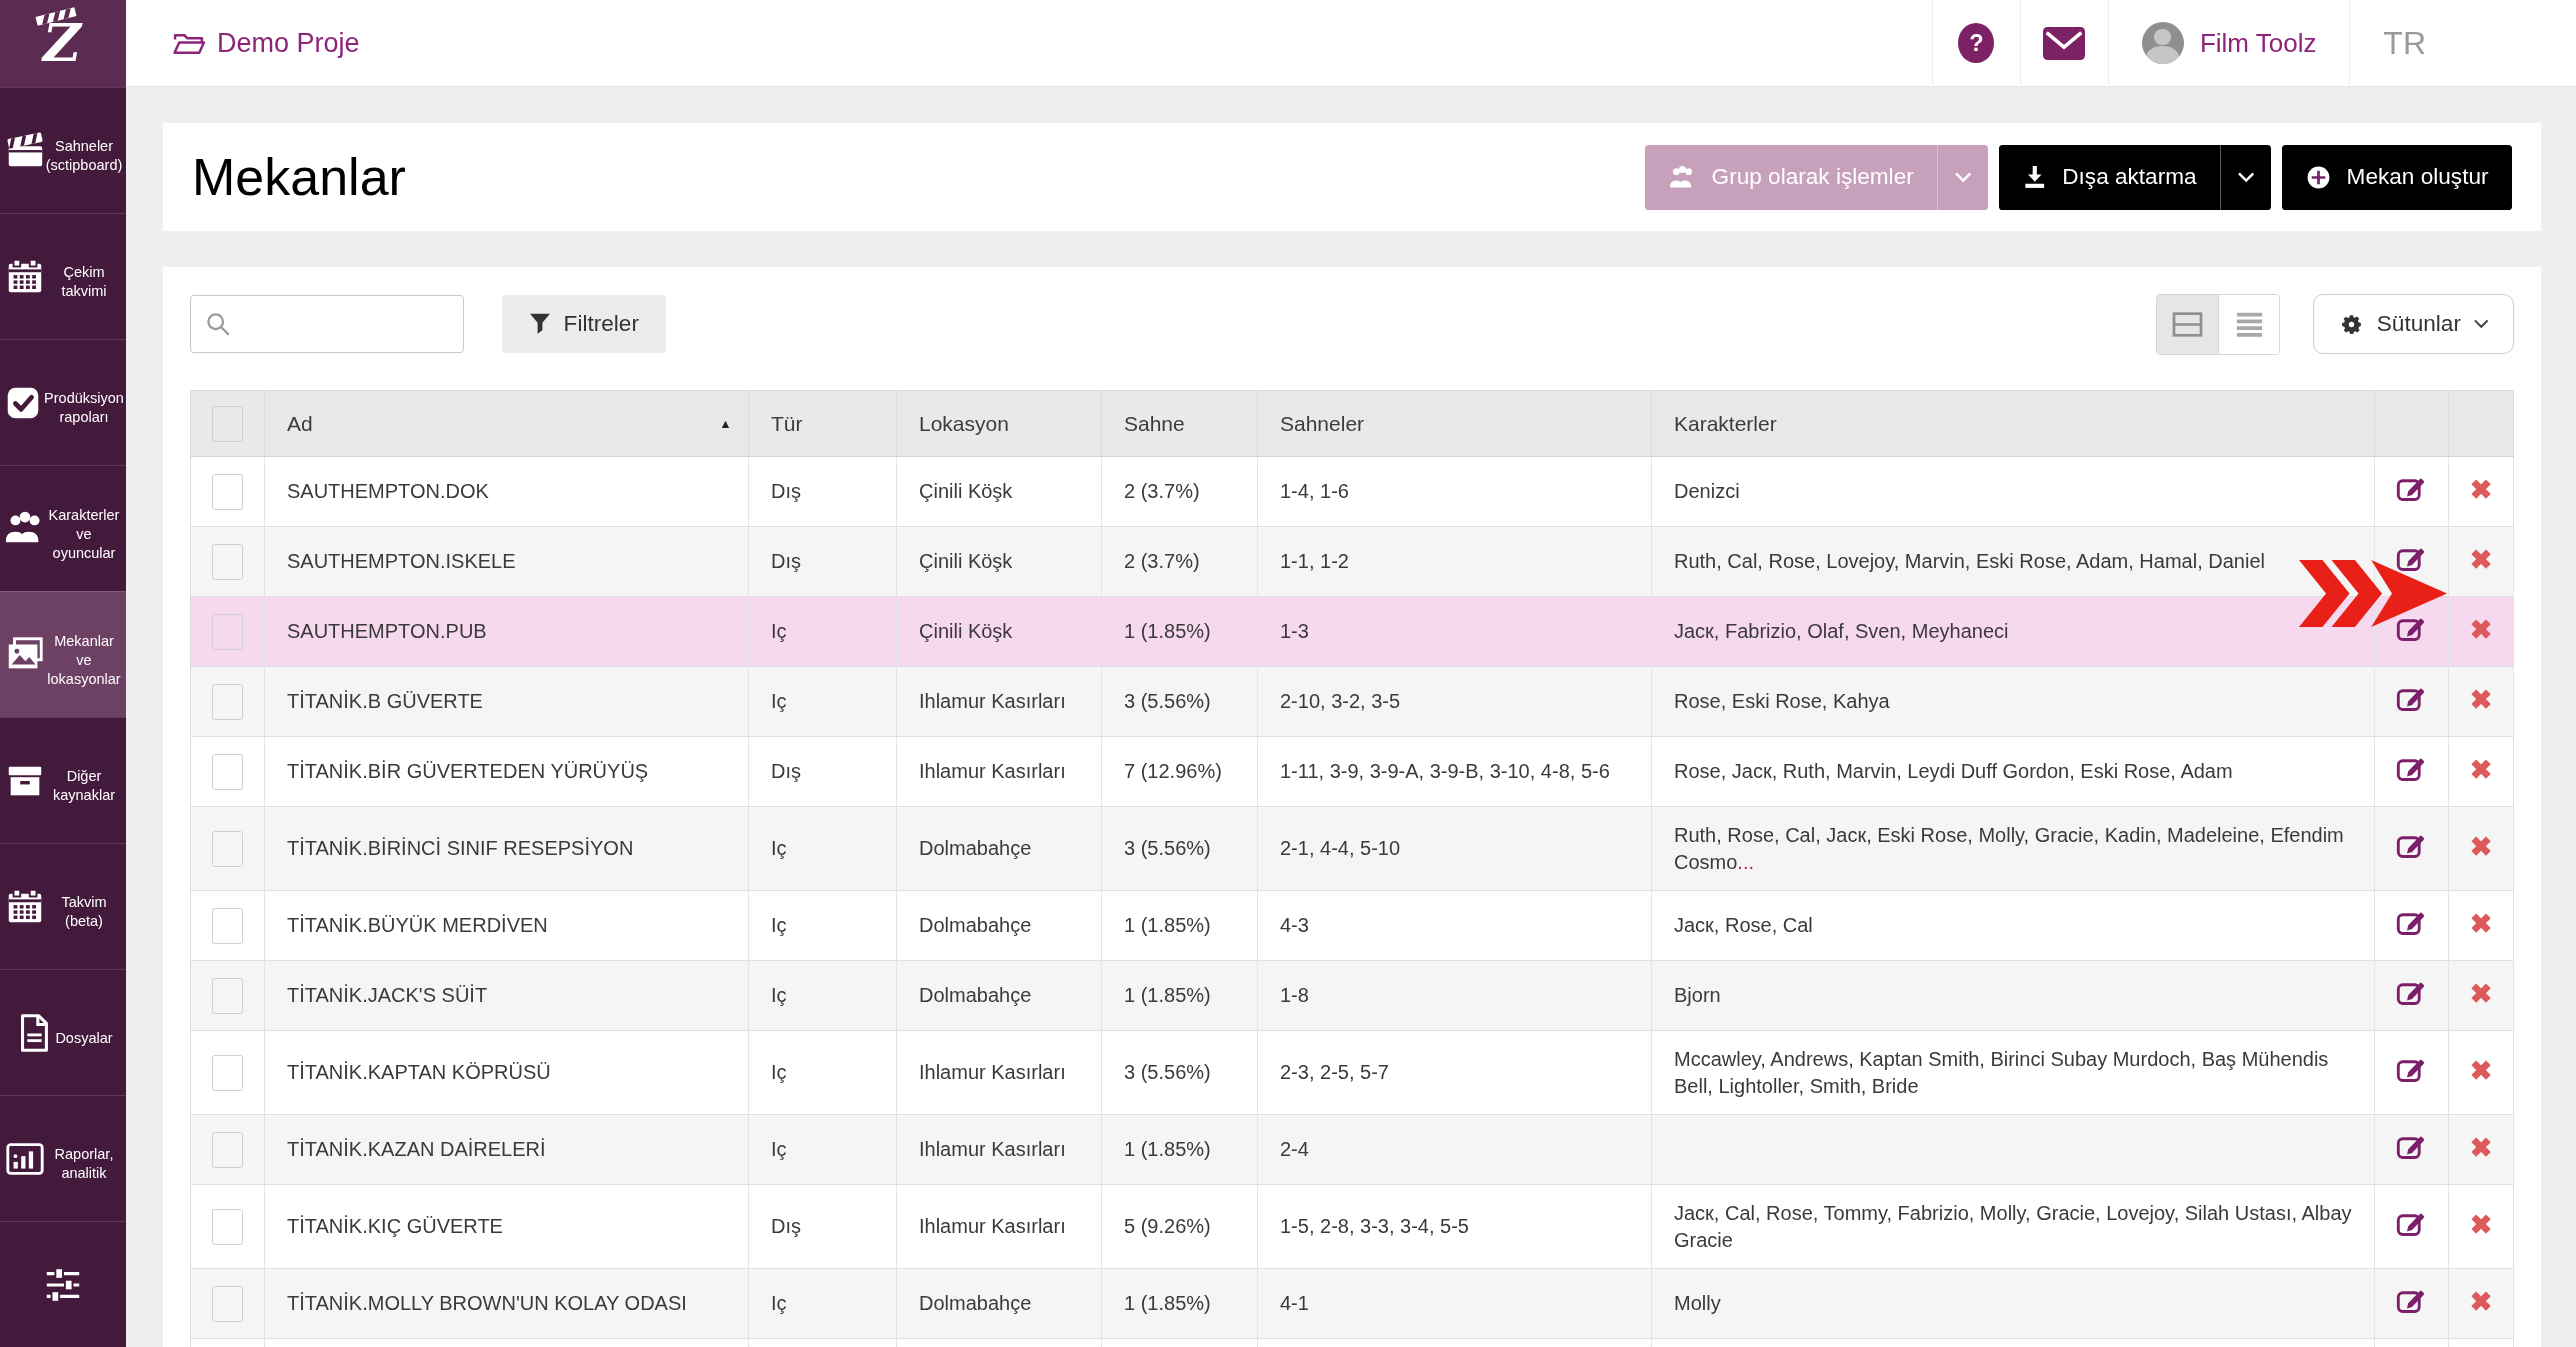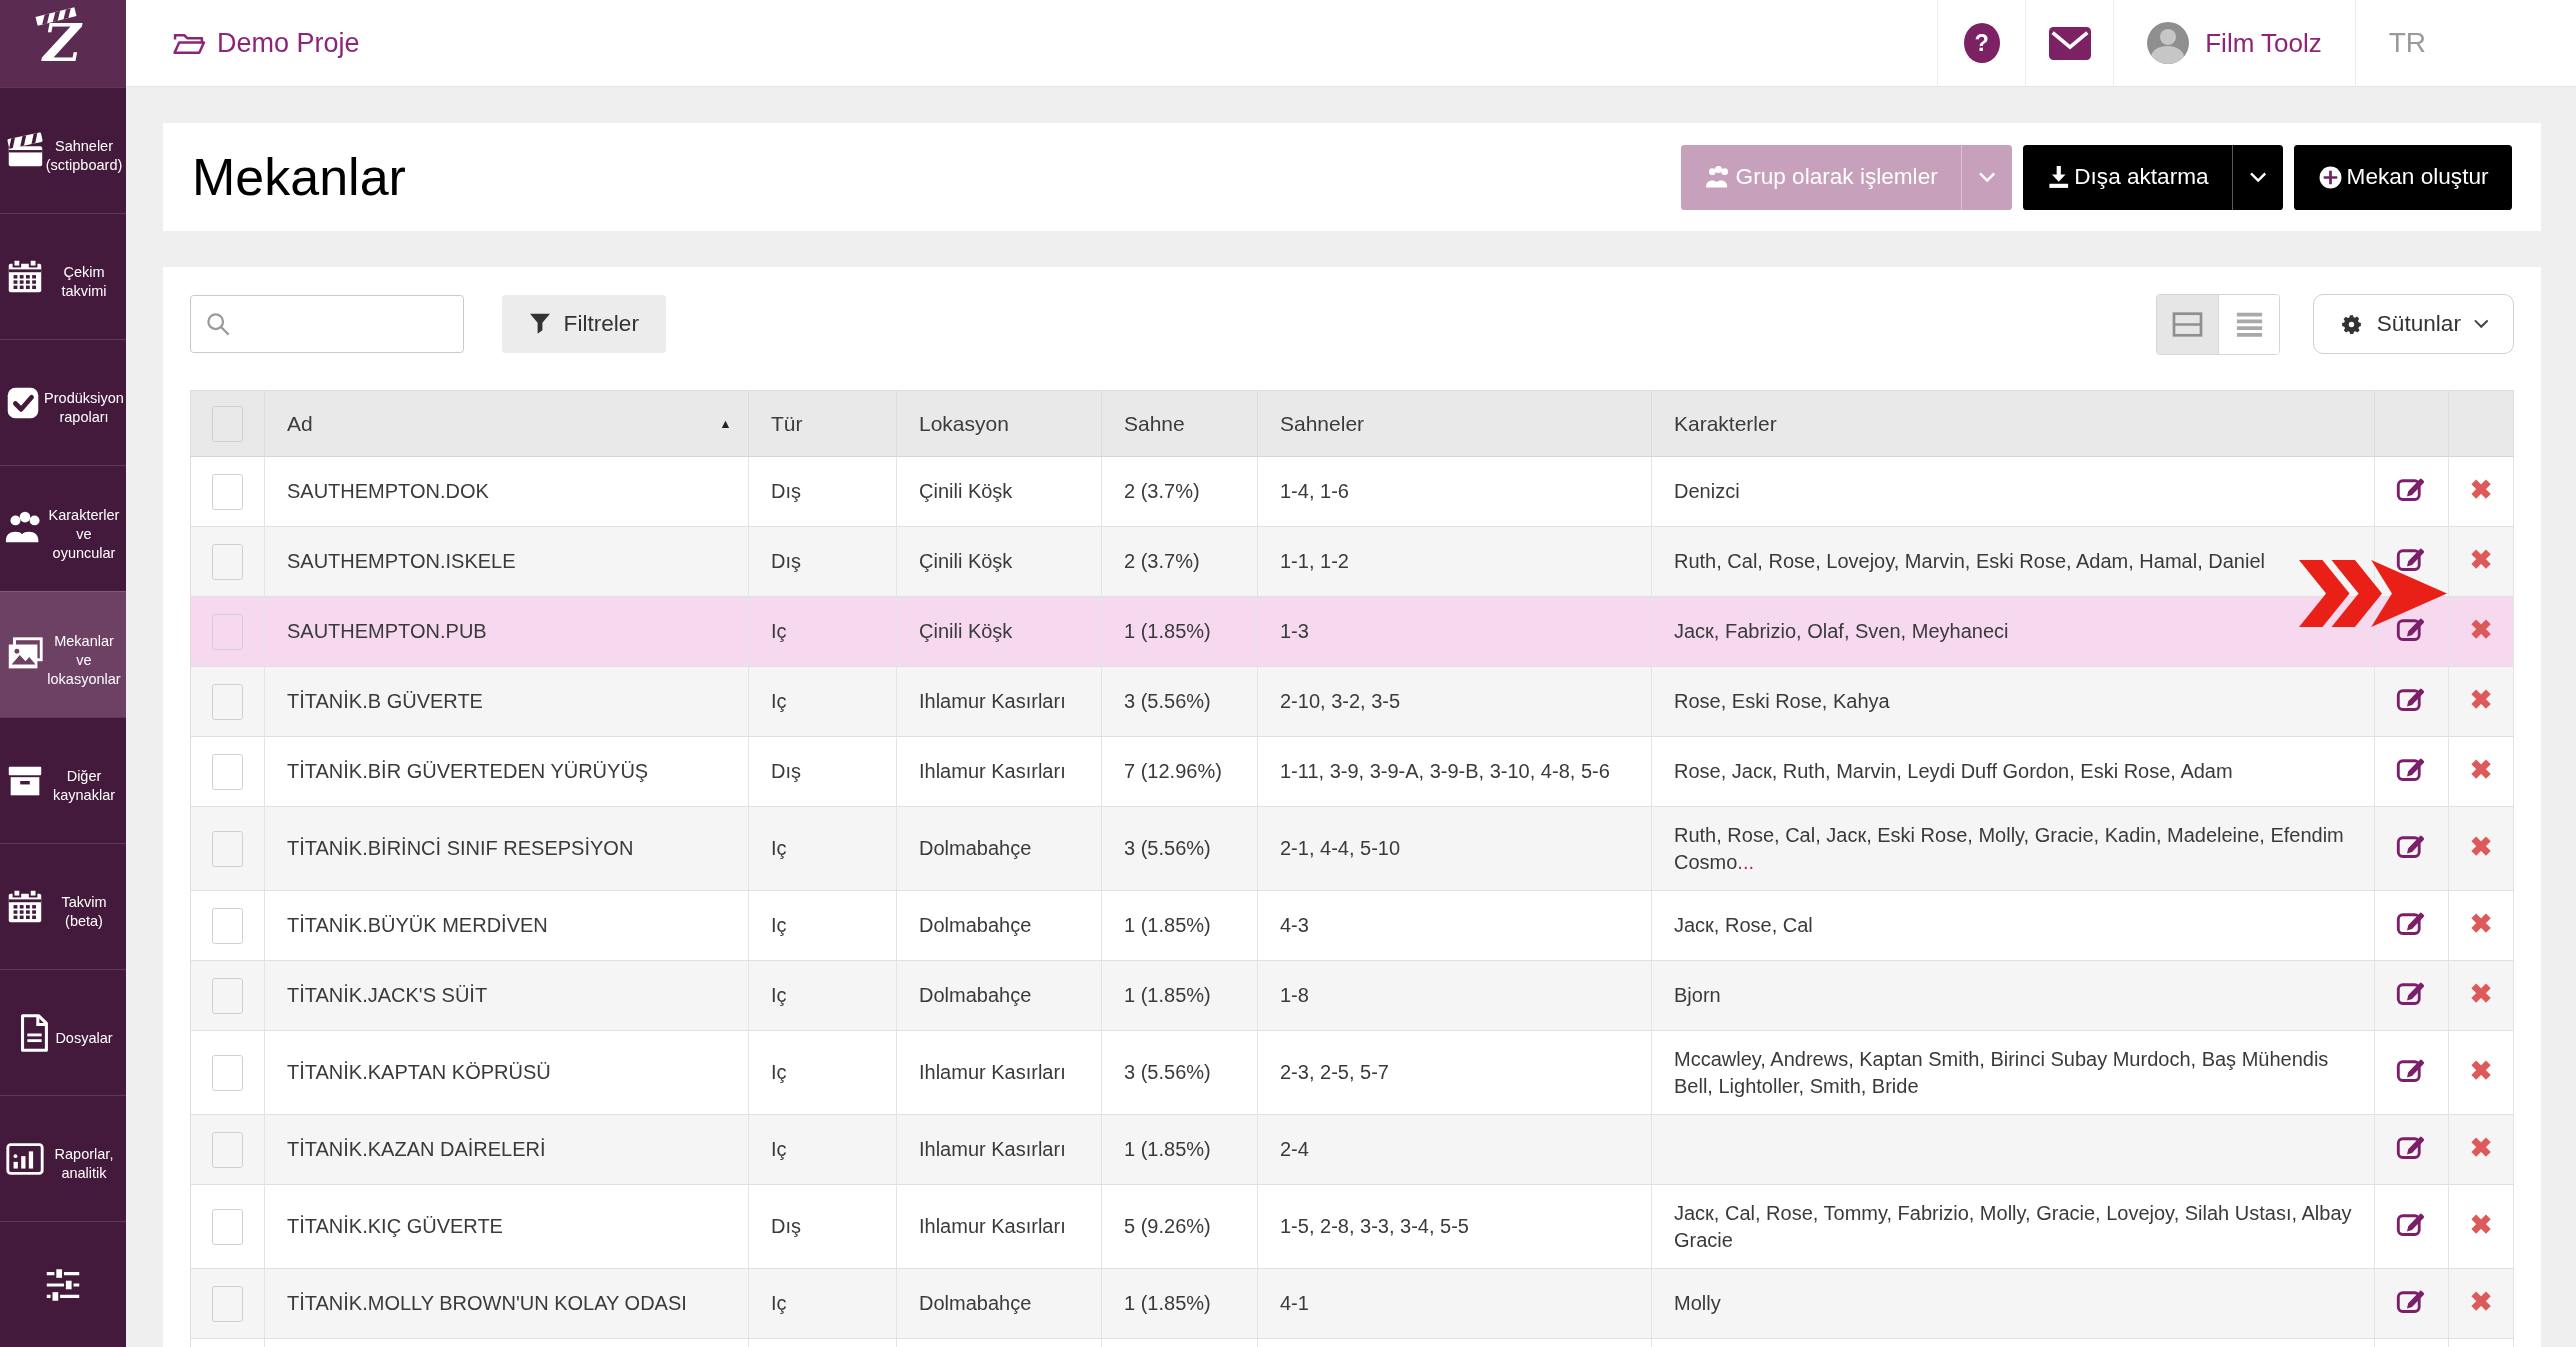--- a/index.html
+++ b/index.html
@@ -25,27 +25,27 @@
   .topbar .spacer { flex:1; }
   .tb-sep { width:0.9px; height:87px; background:#ececec; }
   .tb-iconbtn { width:87px; height:87px; display:flex; align-items:center; justify-content:center; cursor:pointer; }
   .help-circle { width:36px; height:40px; border-radius:50%; background:#7b2164; color:#fff; font-weight:bold; font-size:23.5px; display:flex; align-items:center; justify-content:center; }
   .mail-box { width:42px; height:33px; border-radius:4.5px; background:#7b2164; display:flex; align-items:flex-start; justify-content:center; }
   .user-block { display:flex; align-items:center; gap:16.3px; padding:0 33px; height:87px; cursor:pointer; }
   .avatar { width:42px; height:42px; border-radius:50%; background:#8f8f8f; overflow:hidden; position:relative; }
   .avatar .head { position:absolute; left:12.6px; top:7.2px; width:16.3px; height:16.3px; border-radius:50%; background:#c6c6c6; }
   .avatar .body { position:absolute; left:4.5px; top:24.4px; width:33px; height:22px; border-radius:50% 50% 0 0; background:#c6c6c6; }
   .user-name { color:#8e2478; font-size:26px; }
-  .lang-block { padding:0 33px; margin-right:117px; font-size:28px; color:#9a9a9a; cursor:pointer; }
+  .lang-block { padding:0 33px; margin-right:117px; font-size:32px; color:#9a9a9a; cursor:pointer; }
   
   .title-band { position:absolute; left:163px; top:123px; width:2378px; height:108px; background:#fff; display:flex; align-items:center; padding:0 29px; z-index:2; }
   .page-title { font-size:52px; font-weight:400; color:#000000; }
   .actions { margin-left:auto; display:flex; gap:11px; }
   .btn { height:65px; border:none; border-radius:3.6px; display:flex; align-items:center; font-size:22.6px; color:#fff; cursor:pointer; font-family:inherit; padding:0; }
-  .btn .main { display:flex; align-items:center; gap:4px; padding:0 23.5px; height:100%; }
+  .btn .main { display:flex; align-items:center; gap:16px; padding:0 23.5px; height:100%; }
   .btn .caret { width:51px; height:100%; display:flex; align-items:center; justify-content:center; border-left:0.9px solid rgba(255,255,255,0.35); }
   .btn-muted { background:#c7a1bb; }
   .btn-primary { background:#000000; }
   
   .panel { position:absolute; left:163px; top:267px; width:2378px; height:1080px; background:#fff; padding:27px 27px 0 27px; overflow:hidden; z-index:1; }
   .toolbar-row { display:flex; align-items:center; height:60px; }
   .search-box { position:relative; width:274px; height:58px; }
   .search-box input { width:100%; height:100%; border:0.9px solid #c9c9c9; border-radius:3.6px; padding:0 14.5px 0 52px; font-size:22px; font-family:inherit; color:#333; outline:none; }
   .search-box svg { position:absolute; left:14.5px; top:16.3px; }
   .btn-flat { margin-left:38px; height:58px; background:#ececec; border:none; border-radius:3.6px; display:flex; align-items:center; gap:12.6px; padding:0 27px; font-size:22.6px; color:#333; cursor:pointer; font-family:inherit; }

